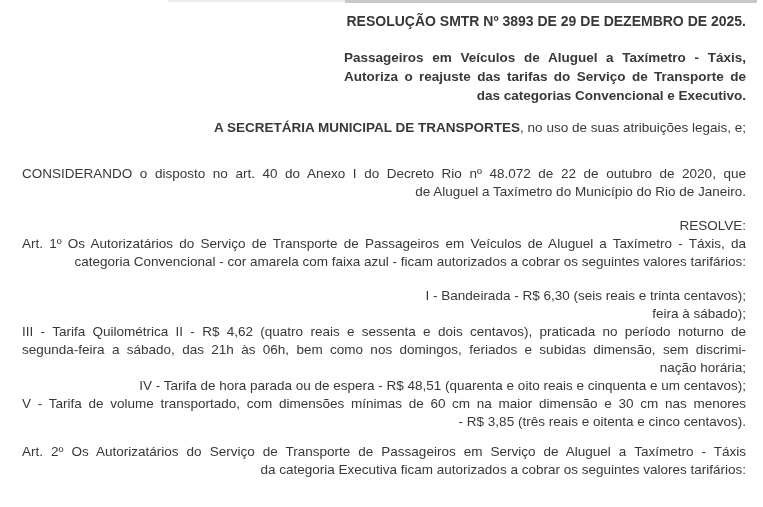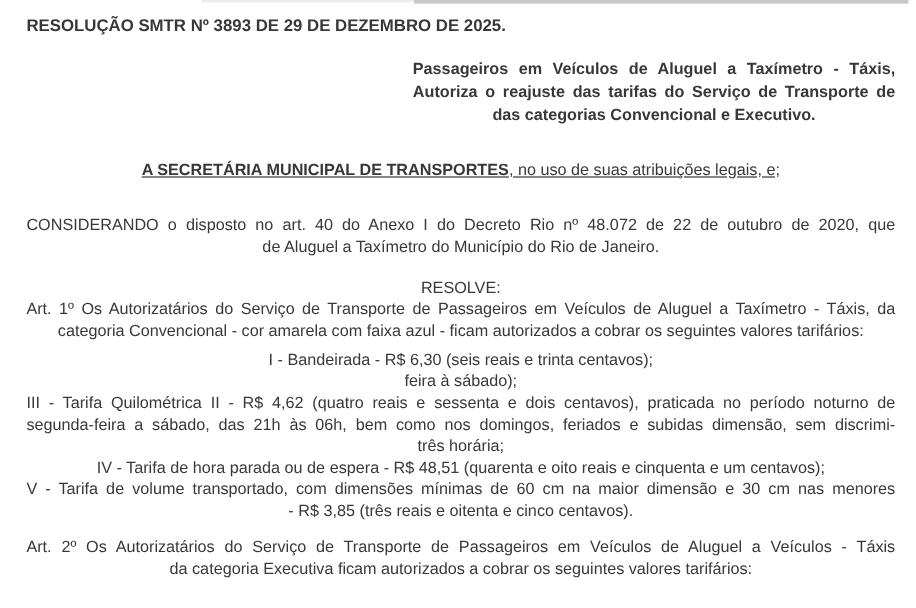--- a/index.html
+++ b/index.html
@@ -11,38 +11,38 @@
     font-size:13.5px;
     line-height:18px;
     overflow:hidden;
     position:relative;
   }
   .strip { position:absolute; top:0; }
   .strip-left  { left:168px; width:177px; height:2px; background:#ededed; }
   .strip-main  { left:345px; width:412px; height:3px; background:#c8c8c8; }
   .doc { padding:12px 17px 0 22px; }
   .title {
-    text-align:left;
+    text-align:right;
     font-weight:bold;
     font-size:14px;
   }
   .ementa {
     margin:18px 0 0 322px;
     font-weight:bold;
     line-height:19px;
   }
-  .preamble      { margin-top:28px;text-decoration:underline; }
+  .preamble      { margin-top:14px; }
   .considerando  { margin-top:28px; }
   .resolve       { margin-top:16px; font-weight:normal; }
-  .items         { margin-top:6px; }
+  .items         { margin-top:16px; }
   .art2          { margin-top:12px; }
   .b             { font-weight:bold; }
   
   .jl { text-align:justify; text-align-last:justify; }
-  .ll { text-align:center; }
+  .ll { text-align:right; }
 </style>
 </head>
 <body>
 
 <div class="strip strip-left"></div>
 <div class="strip strip-main"></div>
 
 <div class="doc">
 
   <div class="title">RESOLUÇÃO SMTR Nº 3893 DE 29 DE DEZEMBRO DE 2025.</div>
@@ -70,29 +70,29 @@
   <div class="items">
     <div>
       <div class="ll">I - Bandeirada - R$ 6,30 (seis reais e trinta centavos);</div>
     </div>
     <div>
       <div class="ll">feira à sábado);</div>
     </div>
     <div>
       <div class="jl">III - Tarifa Quilométrica II - R$ 4,62 (quatro reais e sessenta e dois centavos), praticada no período noturno de</div>
       <div class="jl">segunda-feira a sábado, das 21h às 06h, bem como nos domingos, feriados e subidas dimensão, sem discrimi-</div>
-      <div class="ll">três horária;</div>
+      <div class="ll">nação horária;</div>
     </div>
     <div>
       <div class="ll">IV - Tarifa de hora parada ou de espera - R$ 48,51 (quarenta e oito reais e cinquenta e um centavos);</div>
     </div>
     <div>
       <div class="jl">V - Tarifa de volume transportado, com dimensões mínimas de 60 cm na maior dimensão e 30 cm nas menores</div>
       <div class="ll">- R$ 3,85 (três reais e oitenta e cinco centavos).</div>
     </div>
   </div>
 
   <div class="art2">
-    <div class="jl">Art. 2º Os Autorizatários do Serviço de Transporte de Passageiros em Veículos de Aluguel a Veículos - Táxis</div>
+    <div class="jl">Art. 2º Os Autorizatários do Serviço de Transporte de Passageiros em Serviço de Aluguel a Taxímetro - Táxis</div>
     <div class="ll">da categoria Executiva ficam autorizados a cobrar os seguintes valores tarifários:</div>
   </div>
 
 </div>
 
 </body></html>

